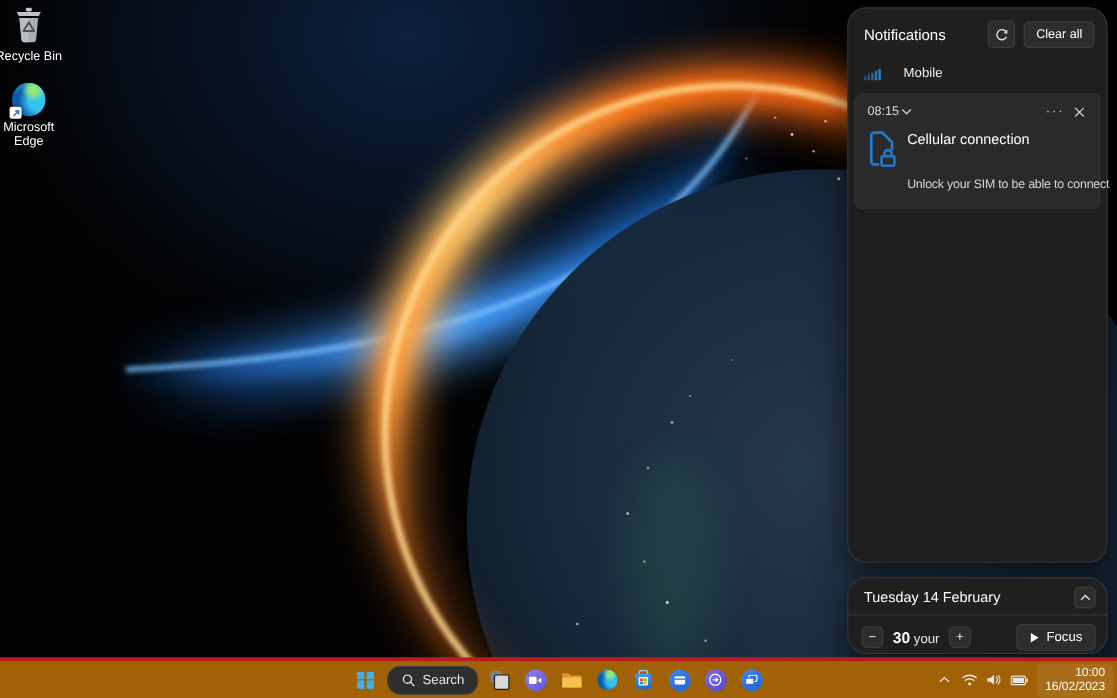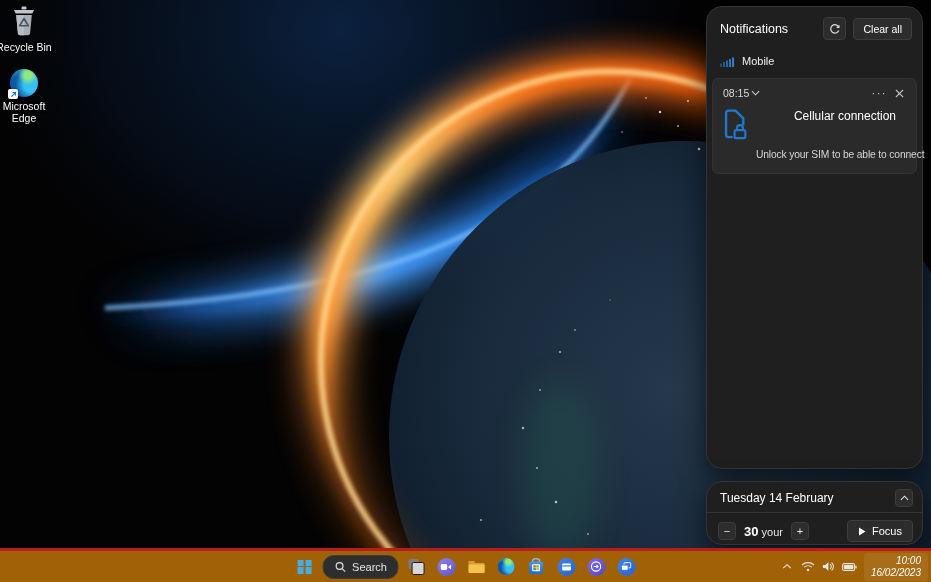--- a/index.html
+++ b/index.html
@@ -27,30 +27,30 @@
   
   .panel{position:absolute;background:#1f1f1f;border:1px solid #343434;border-radius:16px;
     box-shadow:0 10px 28px rgba(0,0,0,.6);color:#fff;box-sizing:border-box;}
   .notif-panel{left:706px;top:6px;width:217px;height:463px;}
   .notif-header{display:flex;align-items:center;padding:10px 10px 8px 13px;}
   .notif-title{flex:1;font-size:12.5px;}
   .icon-btn{width:21px;height:21px;border-radius:4px;background:#2c2c2c;border:1px solid #3b3b3b;
     display:flex;align-items:center;justify-content:center;cursor:pointer;flex:none;}
   .clear-btn{margin-left:7px;font-size:10.5px;color:#fff;background:#2d2d2d;border:1px solid #3d3d3d;
     border-radius:4px;padding:4px 9px;cursor:pointer;}
-  .group-row{display:flex;align-items:center;gap:7px;padding:7px 13px 5px;}
+  .group-row{display:flex;align-items:center;gap:18px;padding:7px 13px 5px;}
   .group-label{font-size:11px;color:#f0f0f0;}
   .notif-card{margin:6px 5px 0;background:#2a2a2a;border:1px solid #323232;border-radius:6px;padding-bottom:13px;}
   .card-head{display:flex;align-items:center;gap:2px;padding:8px 10px 2px;color:#d9d9d9;font-size:10.5px;}
   .card-head .spacer{flex:1;}
   .more-dots{letter-spacing:1.5px;font-size:11px;color:#cfcfcf;cursor:pointer;padding:0 4px;}
   .close-x{cursor:pointer;padding:0 2px;display:flex;}
   .card-body{display:flex;gap:8px;padding:6px 4px 0 9px;align-items:flex-start;}
   .card-texts{min-width:0;}
-  .card-title{font-size:12px;color:#fff;margin:2px 16px 3px;text-align:right;}
+  .card-title{font-size:12px;color:#fff;margin:2px 0 3px;}
   .card-text{font-size:10.3px;letter-spacing:-.15px;color:#d6d6d6;white-space:nowrap;margin-top:26px;}
 
   
   .cal-panel{left:706px;top:481px;width:217px;height:64px;}
   .cal-head{display:flex;align-items:center;padding:7px 9px 5px 13px;}
   .cal-date{flex:1;font-size:12px;}
   .sq-btn{width:18px;height:18px;background:#2d2d2d;border:1px solid #3d3d3d;border-radius:4px;
     color:#e8e8e8;display:flex;align-items:center;justify-content:center;font-size:11px;cursor:pointer;flex:none;box-sizing:border-box;}
   .cal-divider{border-top:1px solid #343434;}
   .cal-foot{display:flex;align-items:center;gap:8px;padding:7px 9px 0 11px;}
@@ -74,21 +74,21 @@
   .taskview .front{position:absolute;right:0;bottom:0;width:11px;height:11px;background:#d8d8da;border-radius:2px;border:1px solid #1b1b1c;}
   .circ{width:18px;height:18px;border-radius:50%;display:flex;align-items:center;justify-content:center;}
   .chat-circ{background:linear-gradient(140deg,#8d82f2,#5c55cf);}
   .blue-circ{background:linear-gradient(140deg,#3f87ec,#2361cf);}
   .purp-circ{background:linear-gradient(140deg,#7e6cec,#5546c8);}
 
   .tray{position:absolute;right:3px;top:0;height:100%;display:flex;align-items:center;gap:3px;}
   .tray-ic{width:18px;height:20px;display:flex;align-items:center;justify-content:center;cursor:pointer;}
   .clock{display:flex;flex-direction:column;align-items:flex-end;justify-content:center;
     font-size:10px;color:#fff;line-height:12px;background:rgba(255,255,255,.07);border-radius:4px;
-    padding:2px 7px;margin-left:2px;cursor:pointer;font-style:italic;}
+    padding:2px 7px;margin-left:2px;cursor:pointer;}
 </style>
 </head>
 <body>
 
 <div class="screen">
 
   <svg class="wallpaper" viewBox="0 0 931 582">
     <defs>
       <radialGradient id="disc" cx="48%" cy="42%" r="65%">
         <stop offset="0%" stop-color="#263a4e"></stop>

